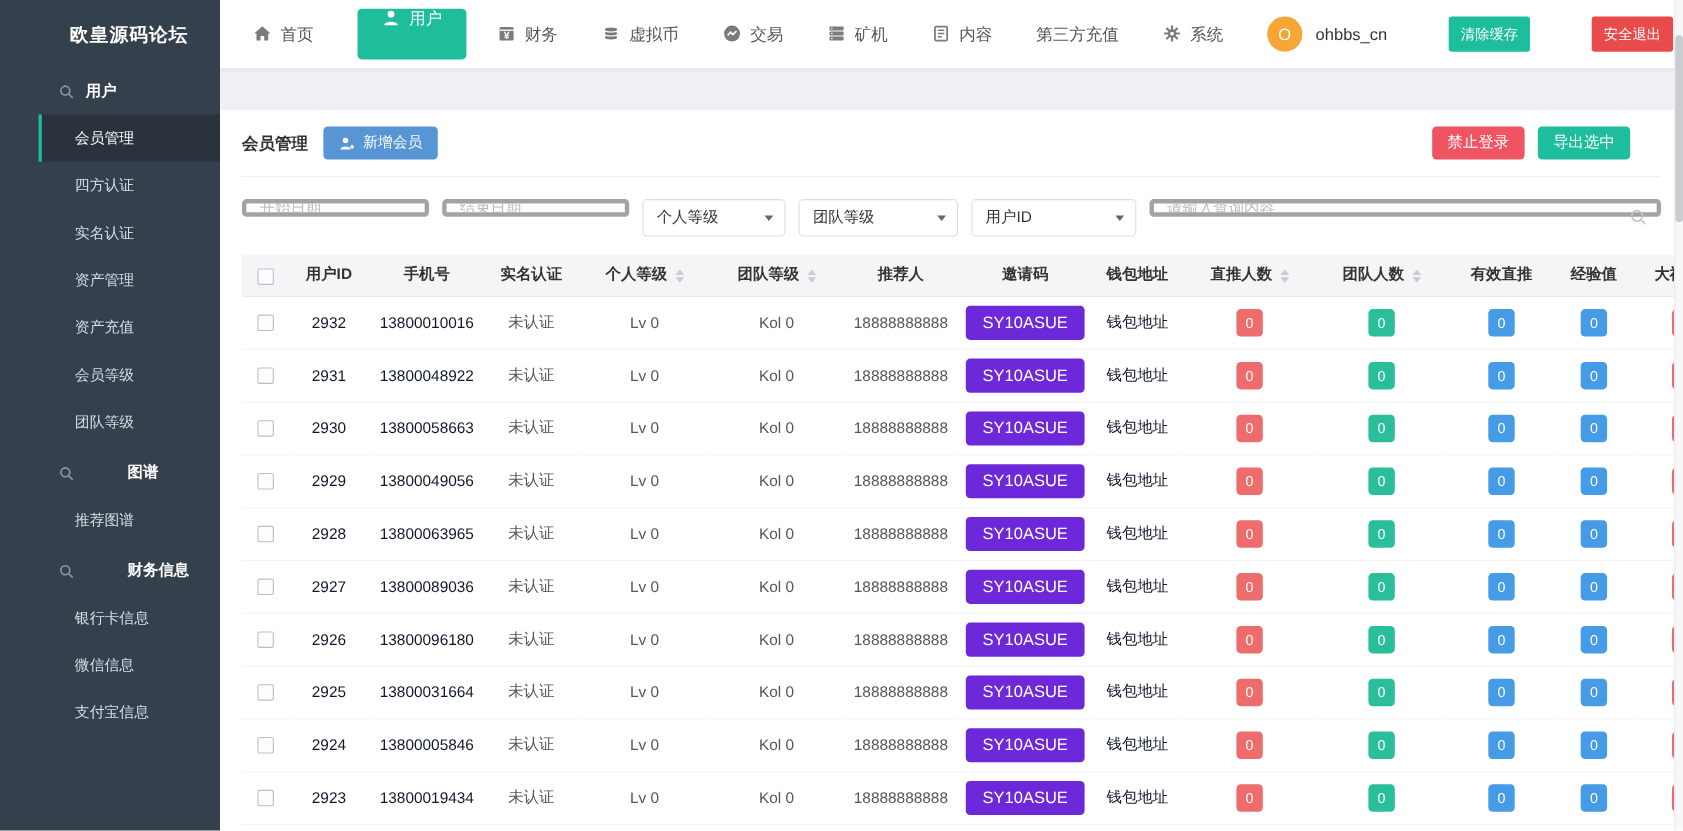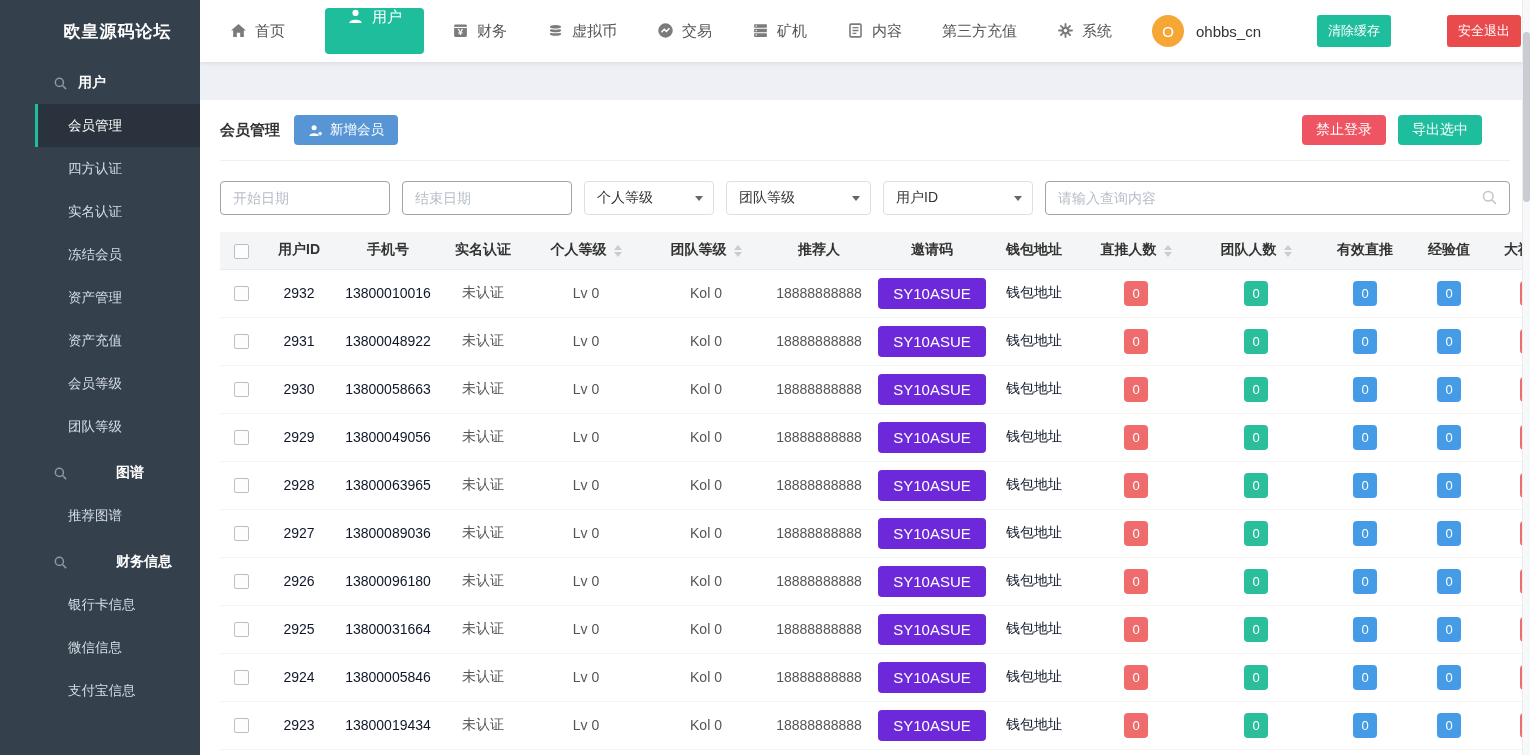--- a/index.html
+++ b/index.html
@@ -48,21 +48,21 @@
   .btn-lg { border:none; border-radius:4px; color:#fff; font-size:13.5px; height:30px;
             padding:0 14px; cursor:pointer; display:inline-flex; align-items:center; gap:7px;
             font-family:inherit; white-space:nowrap; }
   .btn-add { background:#5795d5; }
   .btn-ban { background:#ee5462; margin-left:auto; margin-right:12px; font-size:14px; }
   .btn-export { background:#1dbd9d; margin-right:28px; font-size:14px; }
   .divider { border-bottom:1px solid #eef0f1; margin-top:15px; }
 
   
   .filters { margin-top:20px; display:flex; gap:12px; height:34px; }
-  .f-input { border:1px solid #a3a3a3; border-radius:4px; height:34px; padding:0 12px;
+  .f-input { border:4px solid #a3a3a3; border-radius:4px; height:16px; padding:0 12px;
              font-size:14px; color:#ec4899; font-family:inherit; outline:none; }
   .f-input::placeholder { color:#b6bdc8; }
   .w170 { width:170px; } .w130 { width:130px; } .w145 { width:145px; } .w150 { width:150px; }
   .f-select { border:1px solid #dcdfe6; border-radius:4px; height:34px; padding:0 10px 0 12px;
               display:flex; align-items:center; justify-content:space-between;
               font-size:14px; color:#333; cursor:pointer; }
   .caret-dn { width:0; height:0; border-left:4px solid transparent; border-right:4px solid transparent;
               border-top:5px solid #666; }
   .search-wrap { flex:1; position:relative; }
   .search-wrap input { width:100%; }
@@ -108,21 +108,20 @@
         <svg viewBox="0 0 16 16" width="15" height="15" fill="none" stroke="currentColor" stroke-width="1.6">
             <circle cx="6.8" cy="6.8" r="4.3"></circle>
             <path d="M10.2 10.2 L14 14"></path>
           </svg>
       </span>
       <span>用户</span>
     </div>
     <div class="side-item active">会员管理</div>
     <div class="side-item">四方认证</div>
     <div class="side-item">实名认证</div>
-    <div class="side-item">冻结会员</div>
     <div class="side-item">资产管理</div>
     <div class="side-item">资产充值</div>
     <div class="side-item">会员等级</div>
     <div class="side-item">团队等级</div>
 
     <div class="side-sec mt4">
       <span class="micon">
         <svg viewBox="0 0 16 16" width="15" height="15" fill="none" stroke="currentColor" stroke-width="1.6">
             <circle cx="6.8" cy="6.8" r="4.3"></circle>
             <path d="M10.2 10.2 L14 14"></path>

